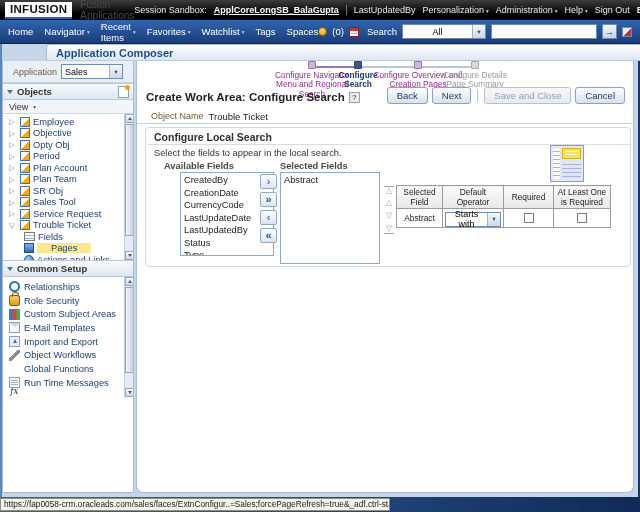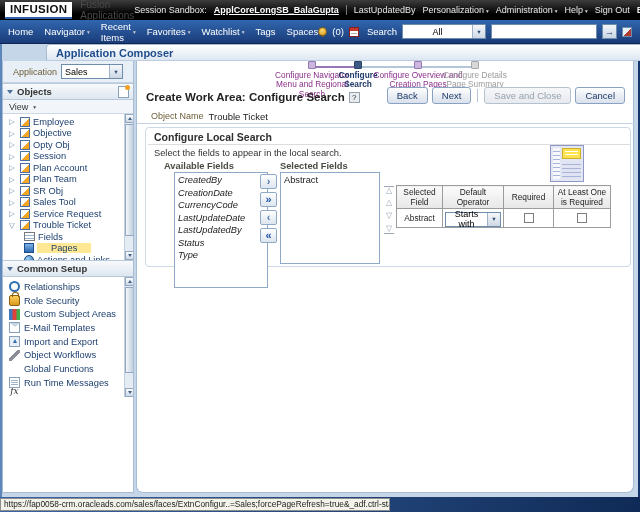--- a/index.html
+++ b/index.html
@@ -224,21 +224,21 @@
         <span class="lbl">Objective</span>
       </div>
     <div class="trow">
         <span class="twisty">▷</span>
         <span class="obj-ic"></span>
         <span class="lbl">Opty Obj</span>
       </div>
     <div class="trow">
         <span class="twisty">▷</span>
         <span class="obj-ic"></span>
-        <span class="lbl">Session</span>
+        <span class="lbl">Period</span>
       </div>
     <div class="trow">
         <span class="twisty">▷</span>
         <span class="obj-ic"></span>
         <span class="lbl">Plan Account</span>
       </div>
     <div class="trow">
         <span class="twisty">▷</span>
         <span class="obj-ic"></span>
         <span class="lbl">Plan Team</span>
@@ -376,21 +376,21 @@
   </div>
 
   <div class="section-box">
     <div class="sec-title">Configure Local Search</div>
     <div class="sec-hr"></div>
     <div class="sec-instr">Select the fields to appear in the local search.</div>
 
     <div class="fld-label" style="left:18px;top:33px;">Available Fields</div>
     <div class="fld-label" style="left:134px;top:33px;text-align:center;">Selected Fields</div>
 
-    <div class="listbox" style="left:28px;top:44px;width:94px;height:116px;font-style:italic;">
+    <div class="listbox" style="left:34px;top:44px;width:94px;height:84px;">
       <div class="li">CreatedBy</div>
       <div class="li">CreationDate</div>
       <div class="li">CurrencyCode</div>
       <div class="li">LastUpdateDate</div>
       <div class="li">LastUpdatedBy</div>
       <div class="li">Status</div>
       <div class="li">Type</div>
     </div>
 
     <div class="shuttle">

